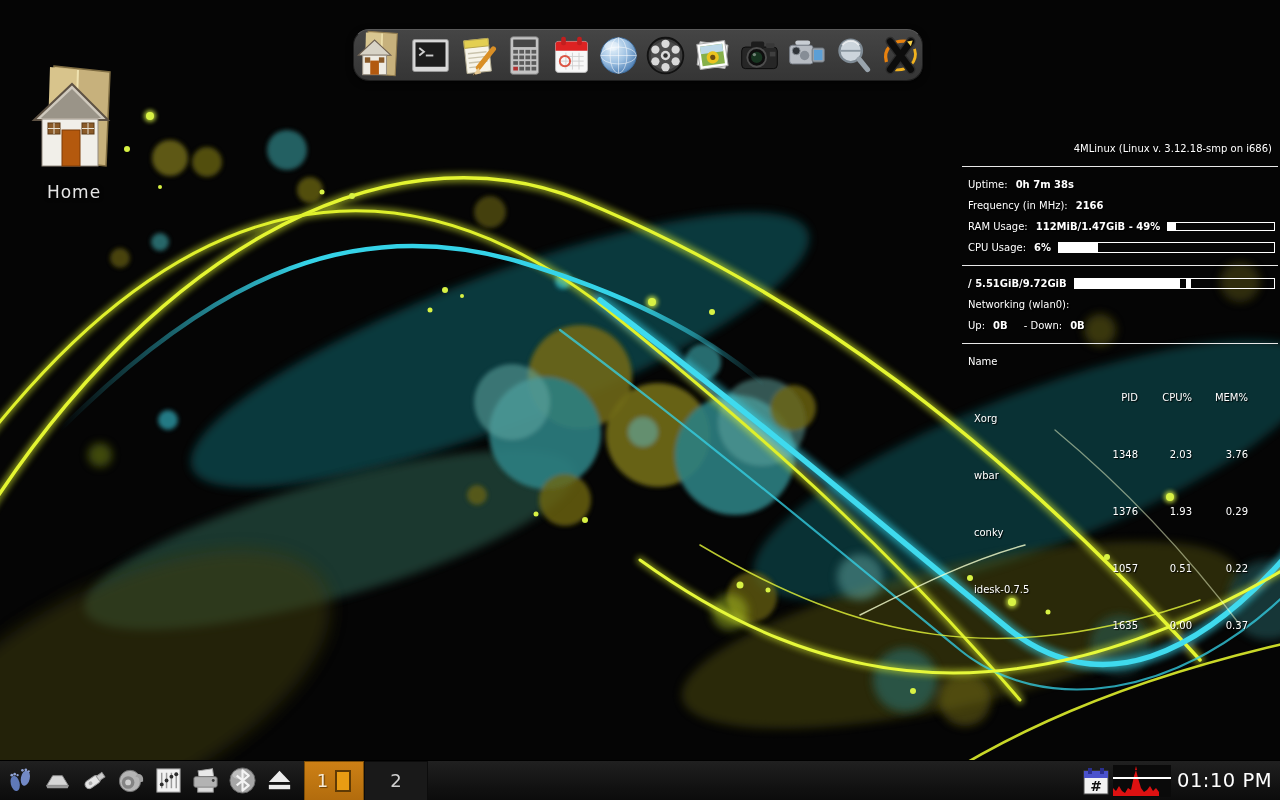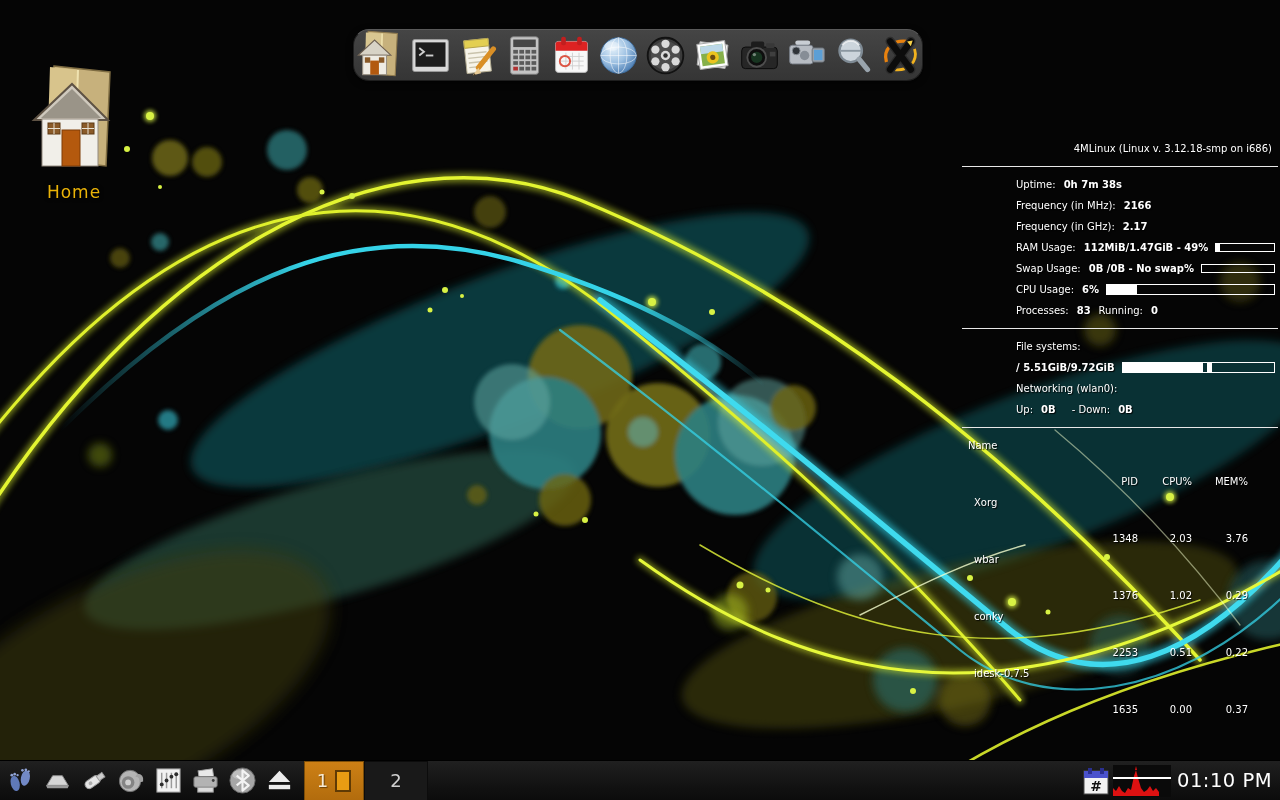--- a/index.html
+++ b/index.html
@@ -22,33 +22,33 @@
     box-shadow:0 2px 6px rgba(0,0,0,.6);
   }
   .dock .dk{width:45px;height:45px;margin-bottom:2px;flex:0 0 auto;}
   .dock .dk svg{width:100%;height:100%;display:block;}
   .dock .dk.big{width:52px;height:52px;margin-bottom:1px;}
 
   
   .desk-icon{position:absolute;left:26px;top:62px;width:96px;text-align:center;cursor:default;}
   .desk-icon svg{width:92px;height:112px;display:block;margin:0 auto;}
   .desk-icon .lbl{
-    display:inline-block;margin-top:8px;color:#eab308;font-size:17px;letter-spacing:1px;
+    display:inline-block;margin-top:8px;color:#e5e5e5;font-size:17px;letter-spacing:1px;
     text-shadow:1px 1px 2px #000,0 0 4px #000;
   }
 
   
   .conky{
     position:absolute;left:960px;top:138px;width:318px;
     color:#fff;font-size:10px;line-height:21px;
     text-shadow:1px 1px 1px rgba(0,0,0,.9);
   }
   .conky .title{text-align:right;padding-right:6px;white-space:nowrap;}
   .conky hr{border:none;border-top:1px solid #e8e8e8;margin:7px 0 7px 2px;}
-  .conky .ln{display:flex;align-items:center;padding-left:8px;white-space:nowrap;margin-left:48px;}
+  .conky .ln{display:flex;align-items:center;padding-left:8px;white-space:nowrap;}
   .conky b{font-weight:bold;}
   .conky .sp{display:inline-block;width:8px;}
   .cbar{flex:1 1 auto;height:7px;border:1px solid #fff;margin-left:7px;margin-right:3px;position:relative;background:transparent;}
   .cbar.tall{height:9px;}
   .cbar .fill{position:absolute;left:0;top:0;bottom:0;background:#fff;}
   .cbar .notch{position:absolute;left:56%;top:0;bottom:0;width:5px;background:#fff;}
   .ptable{display:grid;grid-template-columns:118px 52px 54px 56px;padding-left:8px;padding-right:6px;}
   .ptable .c{white-space:nowrap;}
   .ptable .r{text-align:right;margin-top:36px;}
   .ptable .ind{padding-left:6px;}
@@ -480,61 +480,36 @@
       <span>Uptime:</span>
       <span class="sp"></span>
       <b>0h 7m 38s</b>
     </div>
   <div class="ln">
       <span>Frequency (in MHz):</span>
       <span class="sp"></span>
       <b>2166</b>
     </div>
   <div class="ln">
-      <span>Frequency (in GHz):</span>
-      <span class="sp"></span>
-      <b>2.17</b>
-    </div>
-  <div class="ln">
       <span>RAM Usage:</span>
       <span class="sp"></span>
       <b>112MiB/1.47GiB - 49%</b>
     <span class="cbar">
         <span class="fill" style="width: 7%;"></span>
       </span>
     </div>
   <div class="ln">
-      <span>Swap Usage:</span>
-      <span class="sp"></span>
-      <b>0B  /0B   - No swap%</b>
-    <span class="cbar">
-        <span class="fill" style="width: 0%;"></span>
-      </span>
-    </div>
-  <div class="ln">
       <span>CPU Usage:</span>
       <span class="sp"></span>
       <b>6%</b>
     <span class="cbar tall">
         <span class="fill" style="width: 18%;"></span>
       </span>
     </div>
-  <div class="ln">
-      <span>Processes:</span>
-      <span class="sp"></span>
-      <b>83</b>
-      <span class="sp"></span>
-      <span>Running:</span>
-      <span class="sp"></span>
-      <b>0</b>
-    </div>
   <hr>
-  <div class="ln">
-      <span>File systems:</span>
-    </div>
   <div class="ln">
       <b>/ 5.51GiB/9.72GiB</b>
     <span class="cbar tall">
         <span class="fill" style="width: 53%;"></span>
         <span class="notch"></span>
       </span>
     </div>
   <div class="ln">
       <span>Networking (wlan0):</span>
     </div>
@@ -555,25 +530,25 @@
     <span class="c r">CPU%</span>
     <span class="c r">MEM%</span>
 
     <span class="c ind">Xorg</span>
     <span class="c r">1348</span>
     <span class="c r">2.03</span>
     <span class="c r">3.76</span>
 
     <span class="c ind">wbar</span>
     <span class="c r">1376</span>
-    <span class="c r">1.02</span>
+    <span class="c r">1.93</span>
     <span class="c r">0.29</span>
 
     <span class="c ind">conky</span>
-    <span class="c r">2253</span>
+    <span class="c r">1057</span>
     <span class="c r">0.51</span>
     <span class="c r">0.22</span>
 
     <span class="c ind">idesk-0.7.5</span>
     <span class="c r">1635</span>
     <span class="c r">0.00</span>
     <span class="c r">0.37</span>
   </div>
 </div>
 

